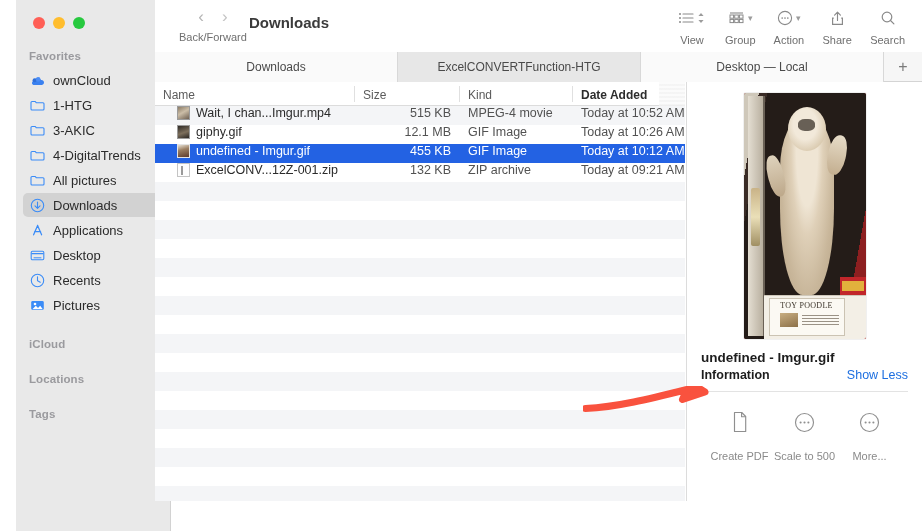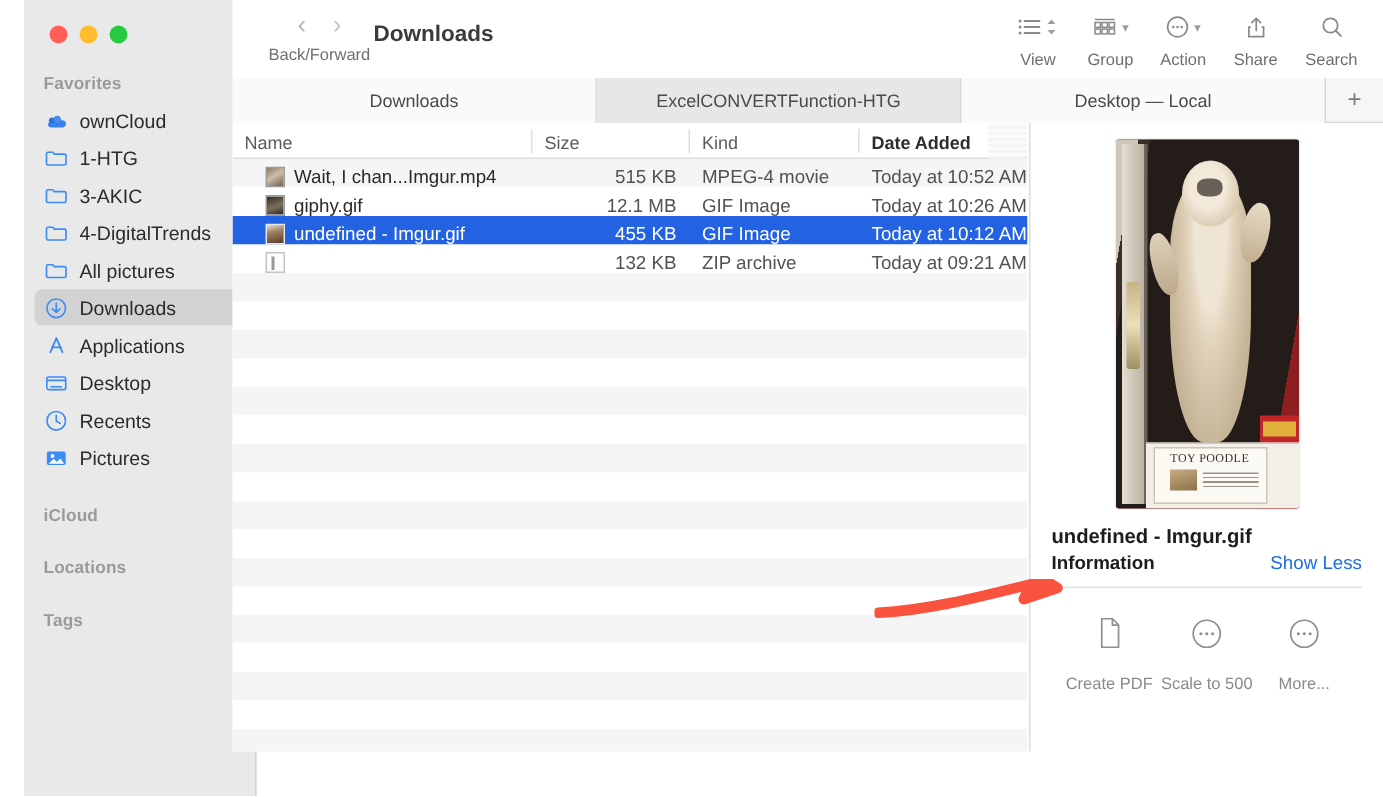--- a/index.html
+++ b/index.html
@@ -132,21 +132,21 @@
   }
   .ch { padding-left: 8px; border-right: 1px solid #e0e0e0; height: 16px; display:flex; align-items:flex-end;}
   .ch.last { border-right: none; }
   .ch.sorted { font-weight: bold; color: #2d2d2d; }
   .c-name { width: 200px; }
   .c-size { width: 105px; }
   .c-kind { width: 113px; }
   .c-date { width: 112px; }
 
   .row {
-    display: flex; align-items: flex-end;
+    display: flex; align-items: flex-start;
     height: 19px;
     font-size: 12.5px; color: #2b2b2b;
   }
   .row.odd { background: #f4f5f7; }
   .row.even { background: #ffffff; }
   .row.selected { background: #2362e3; color: #ffffff; }
   .cell { overflow: hidden; white-space: nowrap; }
   .cell.name { width: 200px; display: flex; align-items: center; padding-left: 22px; }
   .cell.size { width: 105px; text-align: right; padding-right: 9px; color: #525252; }
   .cell.kind { width: 113px; padding-left: 8px; color: #525252; }
@@ -562,20 +562,21 @@
         <span>undefined - Imgur.gif</span>
       </div>
       <div class="cell size">455 KB</div>
       <div class="cell kind">GIF Image</div>
       <div class="cell date">Today at 10:12 AM</div>
     </div>
 
     <div class="row even">
       <div class="cell name">
         <span class="fi zip"></span>
+        <span>ExcelCONV...12Z-001.zip</span>
       </div>
       <div class="cell size">132 KB</div>
       <div class="cell kind">ZIP archive</div>
       <div class="cell date">Today at 09:21 AM</div>
     </div>
 
     <div class="list-filler">
       <div class="filler-row odd"></div>
         <div class="filler-row even"></div>
       <div class="filler-row odd"></div>

